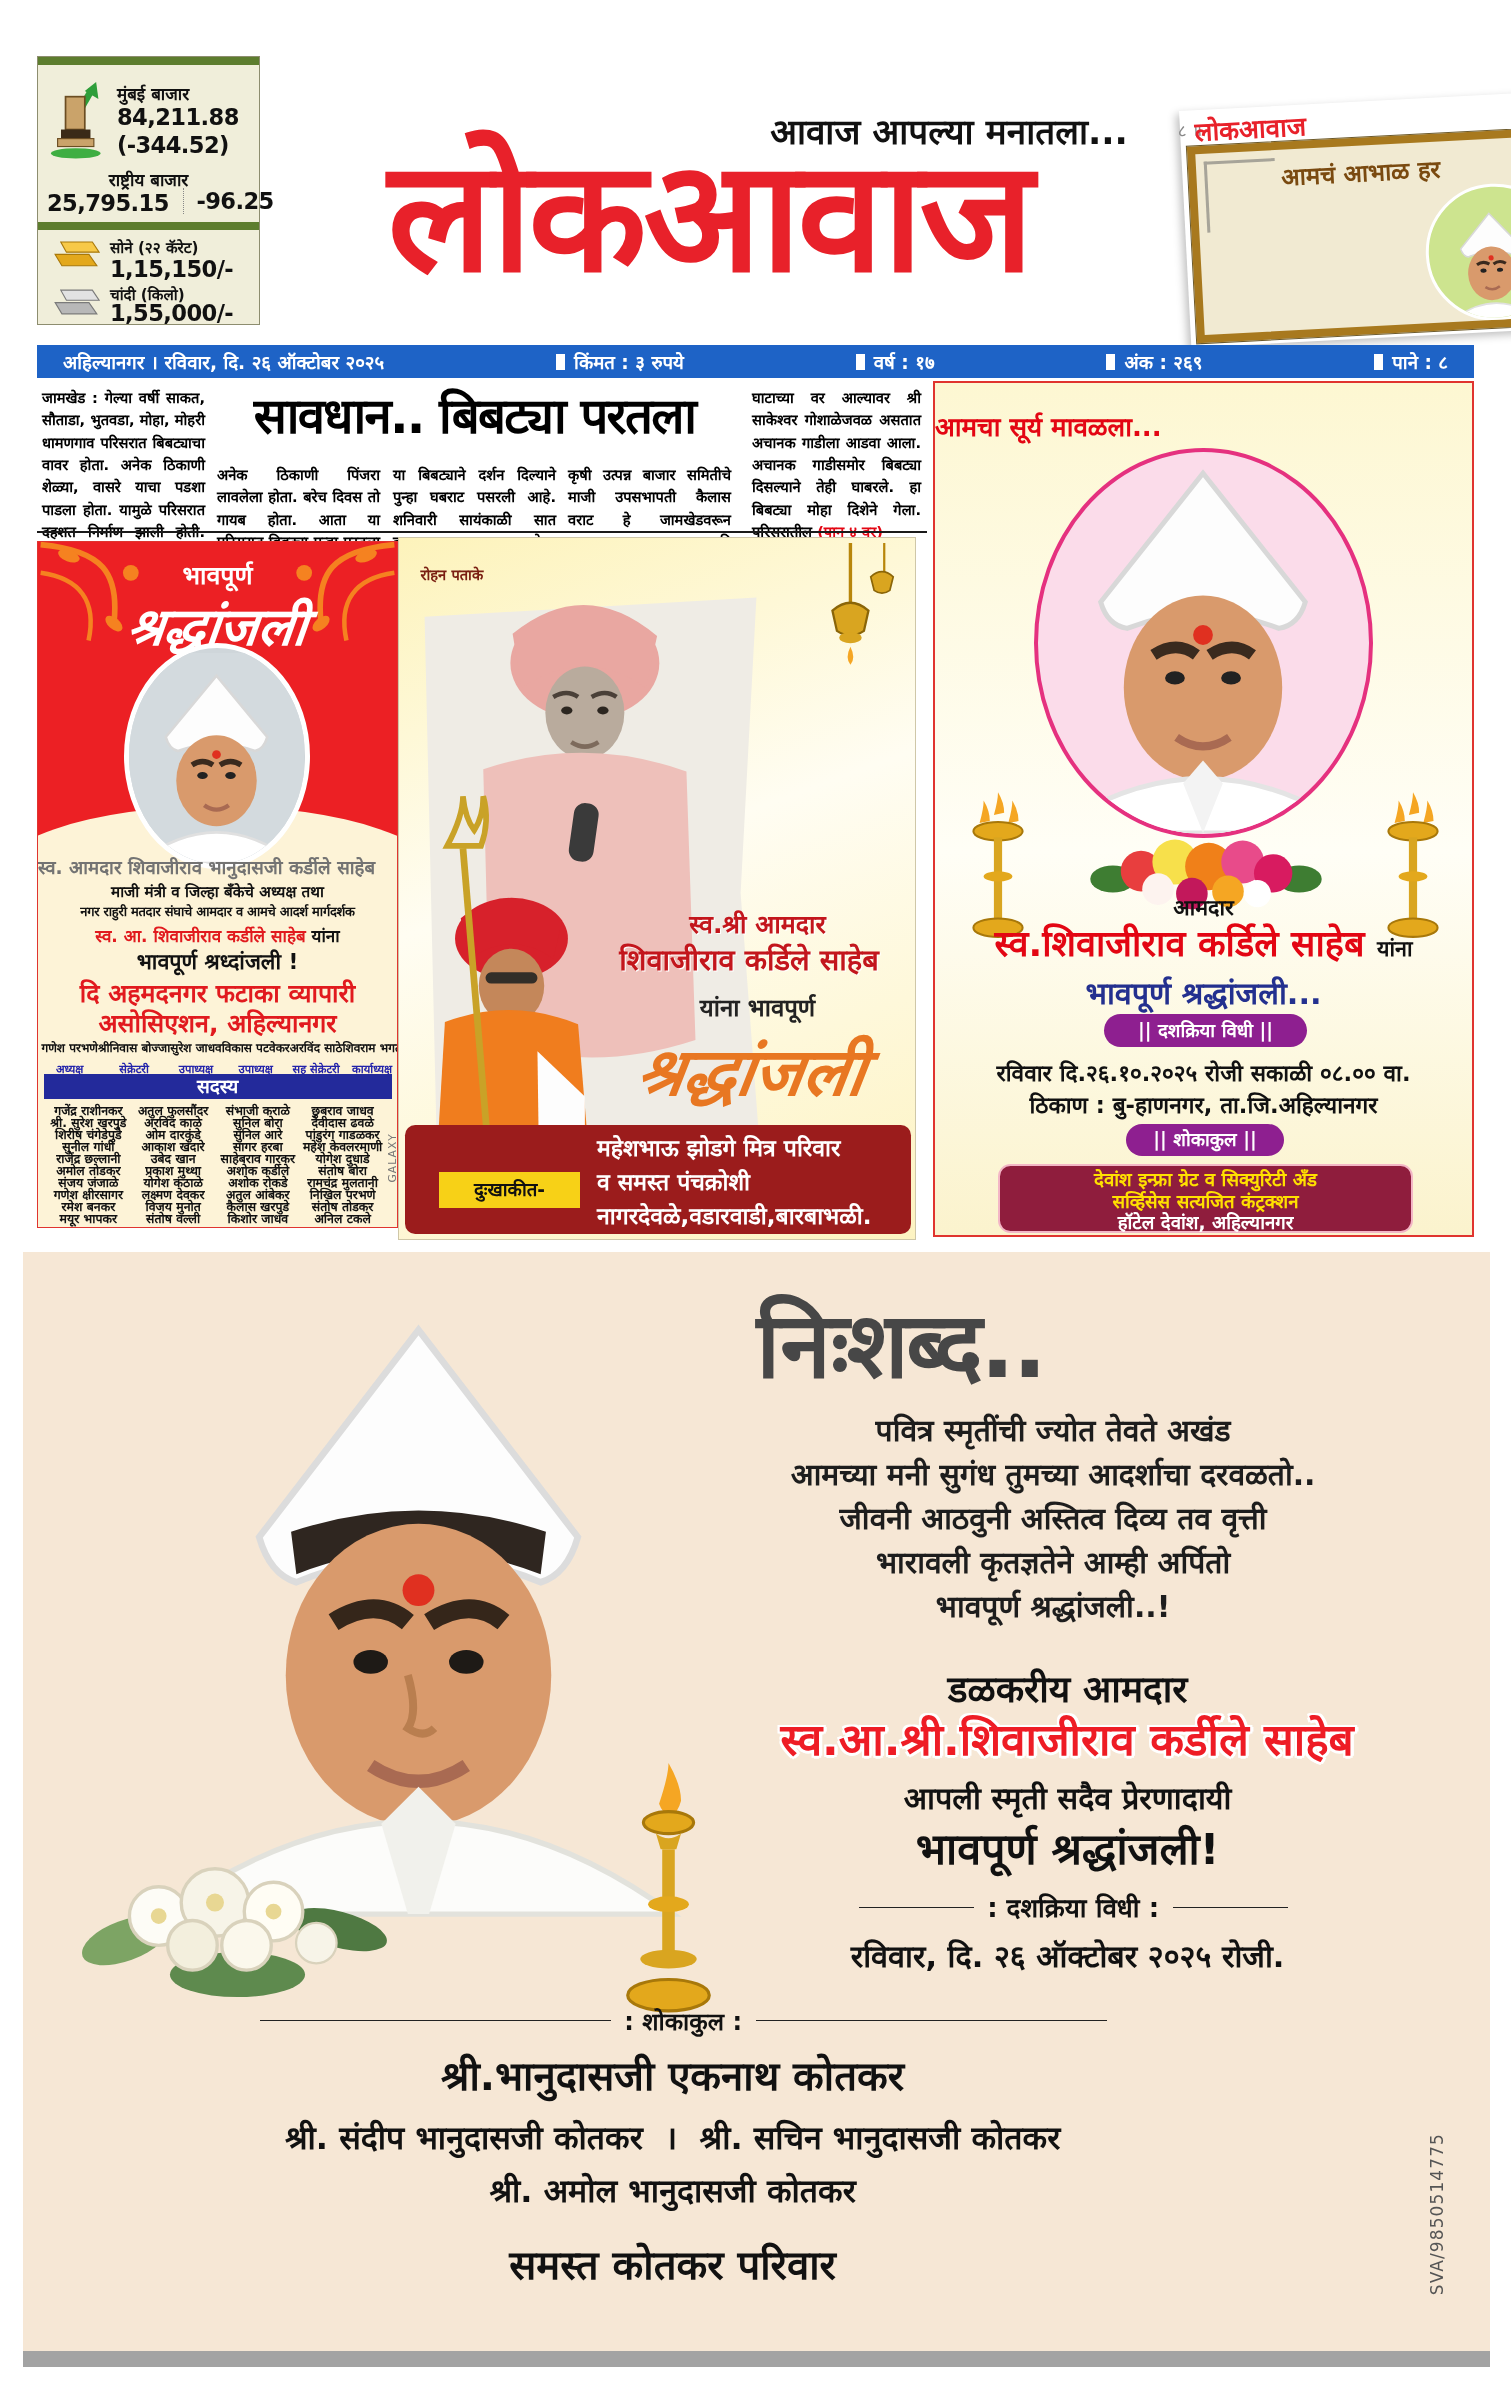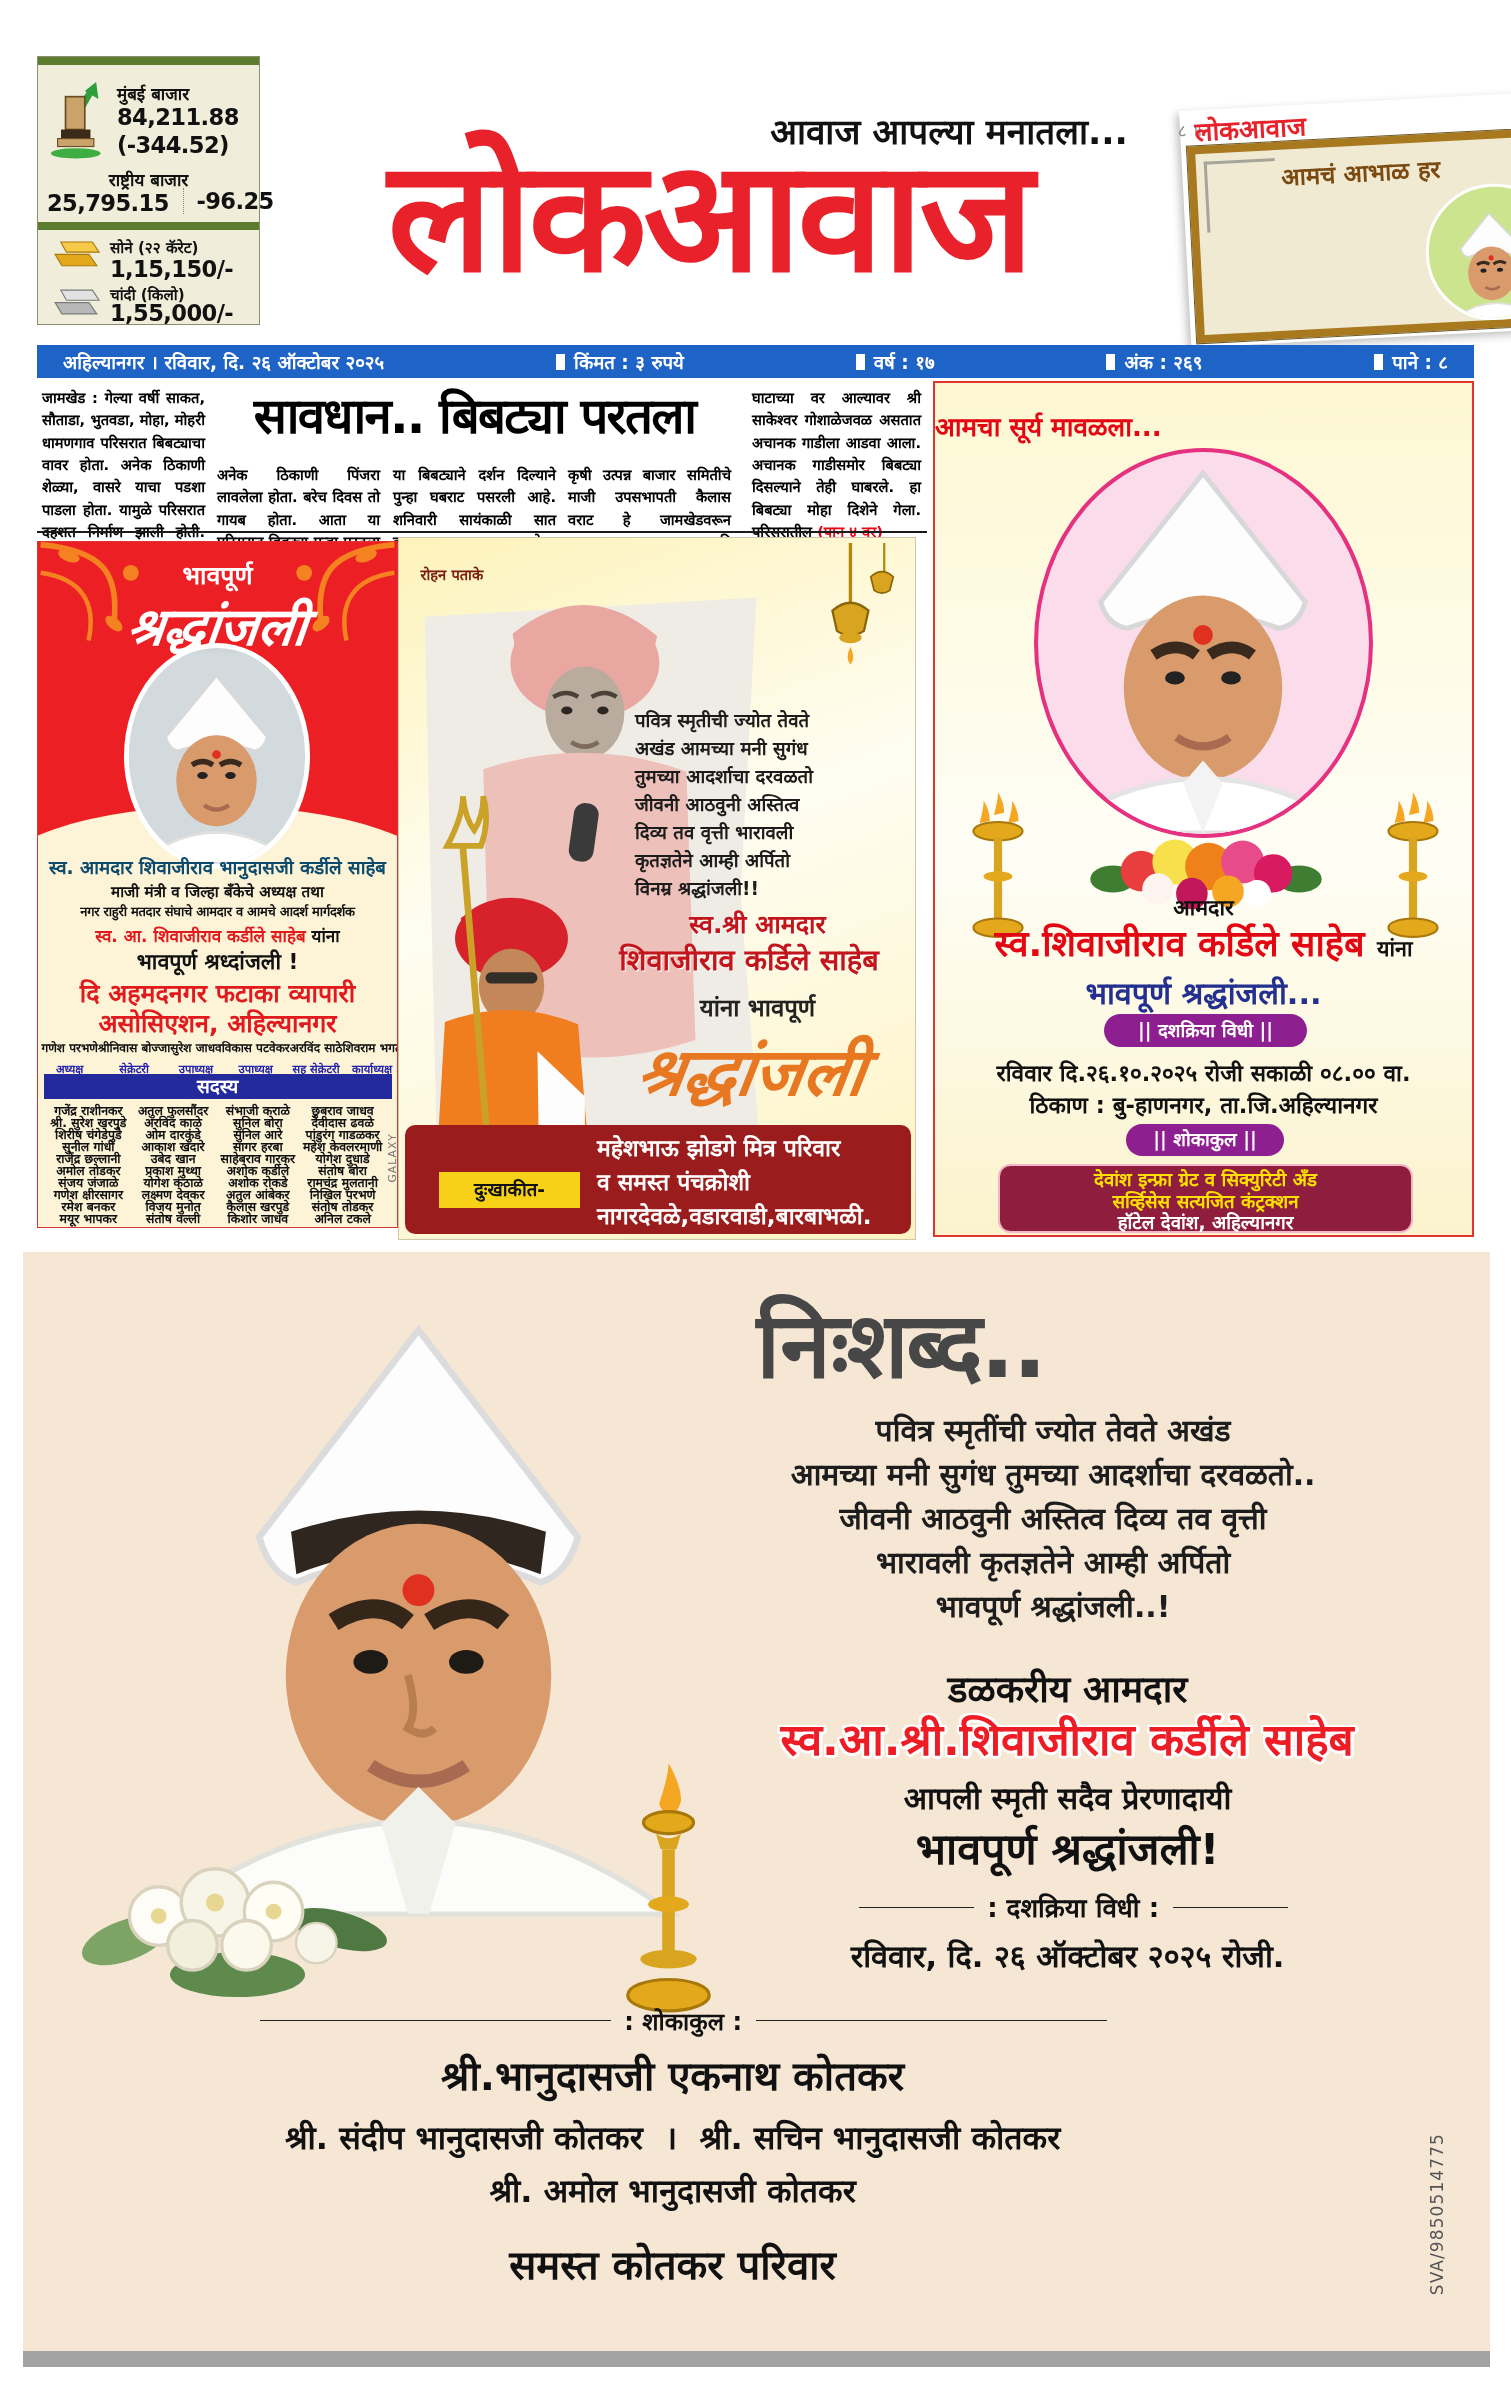--- a/index.html
+++ b/index.html
@@ -49,21 +49,21 @@
   
   .adL{left:37px;top:541px;width:361px;height:687px;background:#fdf3d7;border:1.7px solid #e0342f;
        box-sizing:border-box;overflow:hidden;}
   .adL-red{position:absolute;left:0;top:0;width:100%;height:316px;background:#ec2024;}
   .adL-dome{position:absolute;left:-51px;top:264px;width:460px;height:158px;background:#fdf3d7;border-radius:50%;}
   .adL-s1{position:absolute;left:0;top:14.7px;width:100%;font-size:25px;color:#fff;font-weight:bold;text-align:center;}
   .adL-s2{position:absolute;left:0;top:47px;width:100%;font-size:52px;color:#fff;font-weight:bold;font-style:italic;
           text-align:center;transform:skewX(-6deg);}
   .adL-photo{position:absolute;left:86px;top:101px;width:186px;height:226px;border-radius:50%;
           border:5.6px solid #fff;background:#cfd6da;overflow:hidden;box-sizing:border-box;}
-  .adL-name{position:absolute;left:0;top:312px;width:100%;font-size:18.6px;color:#0c4a6e;font-weight:bold;text-align:center;}
+  .adL-name{position:absolute;left:0;top:312px;width:100%;font-size:18.6px;color:#737373;font-weight:bold;}
   .adL-l1{position:absolute;left:0;top:339px;width:100%;font-size:15.2px;color:#111;font-weight:bold;text-align:center;}
   .adL-l2{position:absolute;left:0;top:360px;width:100%;font-size:13px;color:#111;font-weight:bold;text-align:center;letter-spacing:-0.3px;}
   .adL-l3{position:absolute;left:0;top:382px;width:100%;font-size:17px;text-align:center;font-weight:bold;}
   .adL-l3 .r{color:#e11a1e;} .adL-l3 .k{color:#111;}
   .adL-l4{position:absolute;left:0;top:404px;width:100%;font-size:21.5px;color:#111;font-weight:bold;text-align:center;}
   .adL-org1{position:absolute;left:0;top:433px;width:100%;font-size:25px;color:#e11a1e;font-weight:bold;text-align:center;}
   .adL-org2{position:absolute;left:0;top:463px;width:100%;font-size:25px;color:#e11a1e;font-weight:bold;text-align:center;}
   .adL-off{position:absolute;left:3.4px;top:497px;width:355px;display:flex;justify-content:space-between;}
   .adL-off div{text-align:center;flex:1;}
   .adL-off .on{font-size:12px;font-weight:bold;color:#111;white-space:nowrap;}
@@ -383,29 +383,20 @@
       <ellipse cx="95" cy="330" rx="50" ry="36" fill="#d7212b"></ellipse>
       <path d="M50,312 Q95,276 140,314 L132,348 Q95,322 58,348 Z" fill="#d7212b"></path>
       <ellipse cx="95" cy="372" rx="29" ry="33" fill="#c4875a"></ellipse>
       <rect x="72" y="360" width="46" height="10" rx="5" fill="#332e28"></rect>
       <path d="M82,396 q13,9 26,0" stroke="#8a5a3c" stroke-width="4" fill="none"></path>
       <path d="M36,404 Q95,382 154,406 L168,575 L26,575 Z" fill="#f07d1e"></path>
       <path d="M118,430 L160,470 L160,575 L120,575 Z" fill="#fdfdfd"></path>
       <line x1="52" y1="250" x2="78" y2="560" stroke="#c9a227" stroke-width="6"></line>
       <path d="M38,248 q14,-26 14,-44 q2,20 10,30 q8,-12 8,-30 q6,22 -2,44 Z" fill="none" stroke="#c9a227" stroke-width="5"></path>
     </svg>
-    <div class="adC-poem">
-        <div class="li">पवित्र स्मृतीची ज्योत तेवते</div>
-        <div class="li">अखंड आमच्या मनी सुगंध</div>
-        <div class="li">तुमच्या आदर्शाचा दरवळतो</div>
-        <div class="li">जीवनी आठवुनी अस्तित्व</div>
-        <div class="li">दिव्य तव वृत्ती भारावली</div>
-        <div class="li">कृतज्ञतेने आम्ही अर्पितो</div>
-        <div class="li">विनम्र श्रद्धांजली!!</div>
-      </div>
     <div class="adC-n1">स्व.श्री आमदार</div>
     <div class="adC-n2">शिवाजीराव कर्डिले साहेब</div>
     <div class="adC-l3">यांना भावपूर्ण</div>
     <div class="adC-scr">श्रद्धांजली</div>
     <div class="adC-strip"></div>
     <div class="adC-grief">दुःखाकीत-</div>
     <div class="adC-foot">
         <div class="li">महेशभाऊ झोडगे मित्र परिवार</div>
         <div class="li">व समस्त पंचक्रोशी</div>
         <div class="li">नागरदेवळे,वडारवाडी,बारबाभळी.</div>

